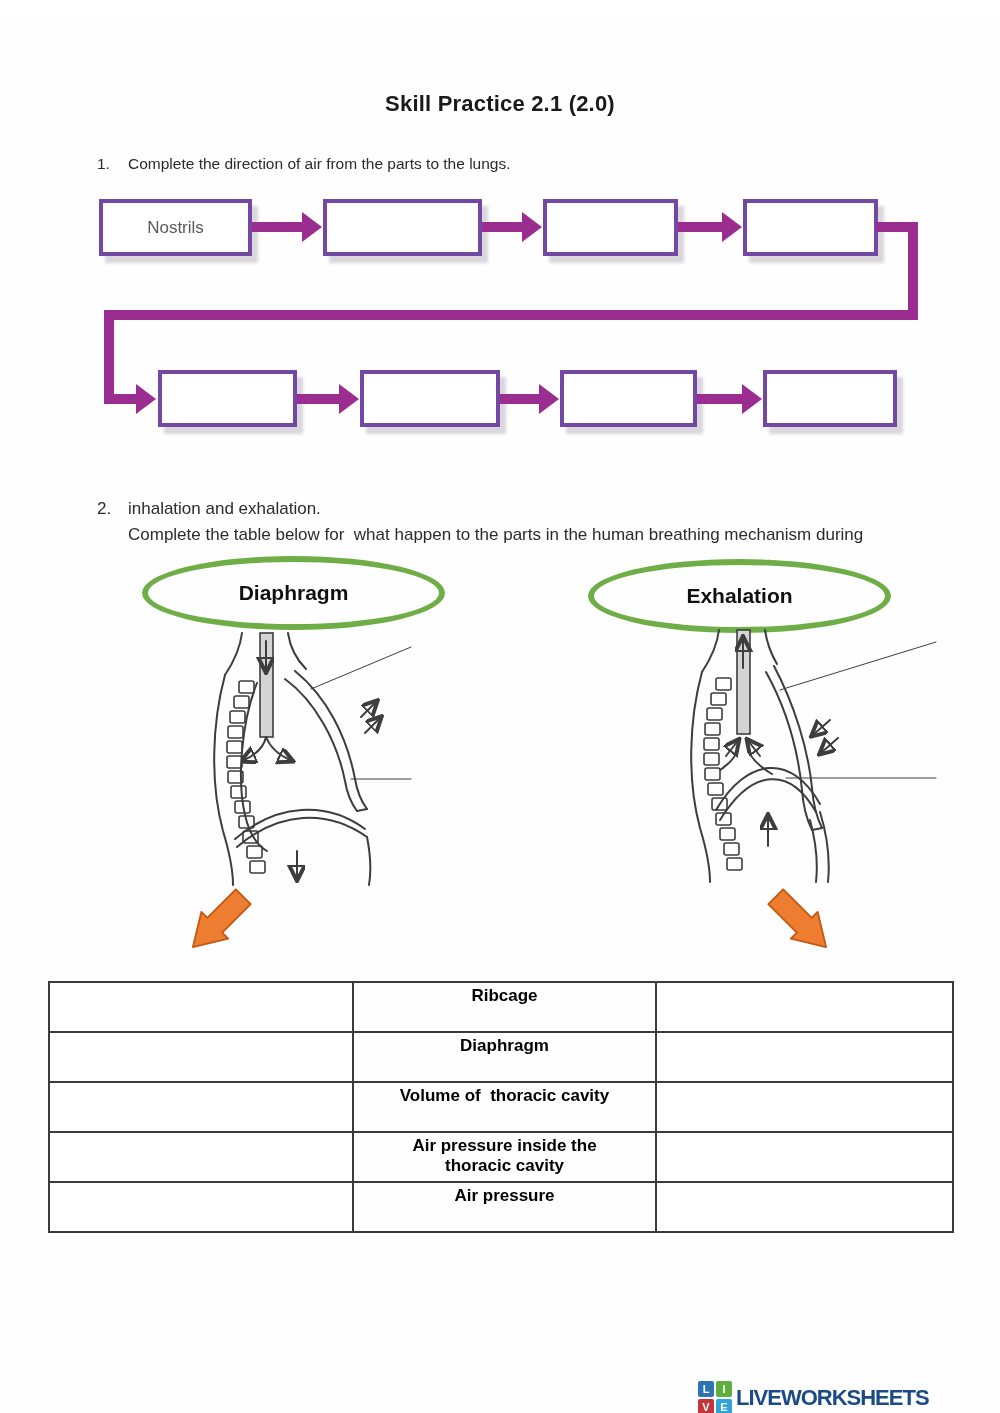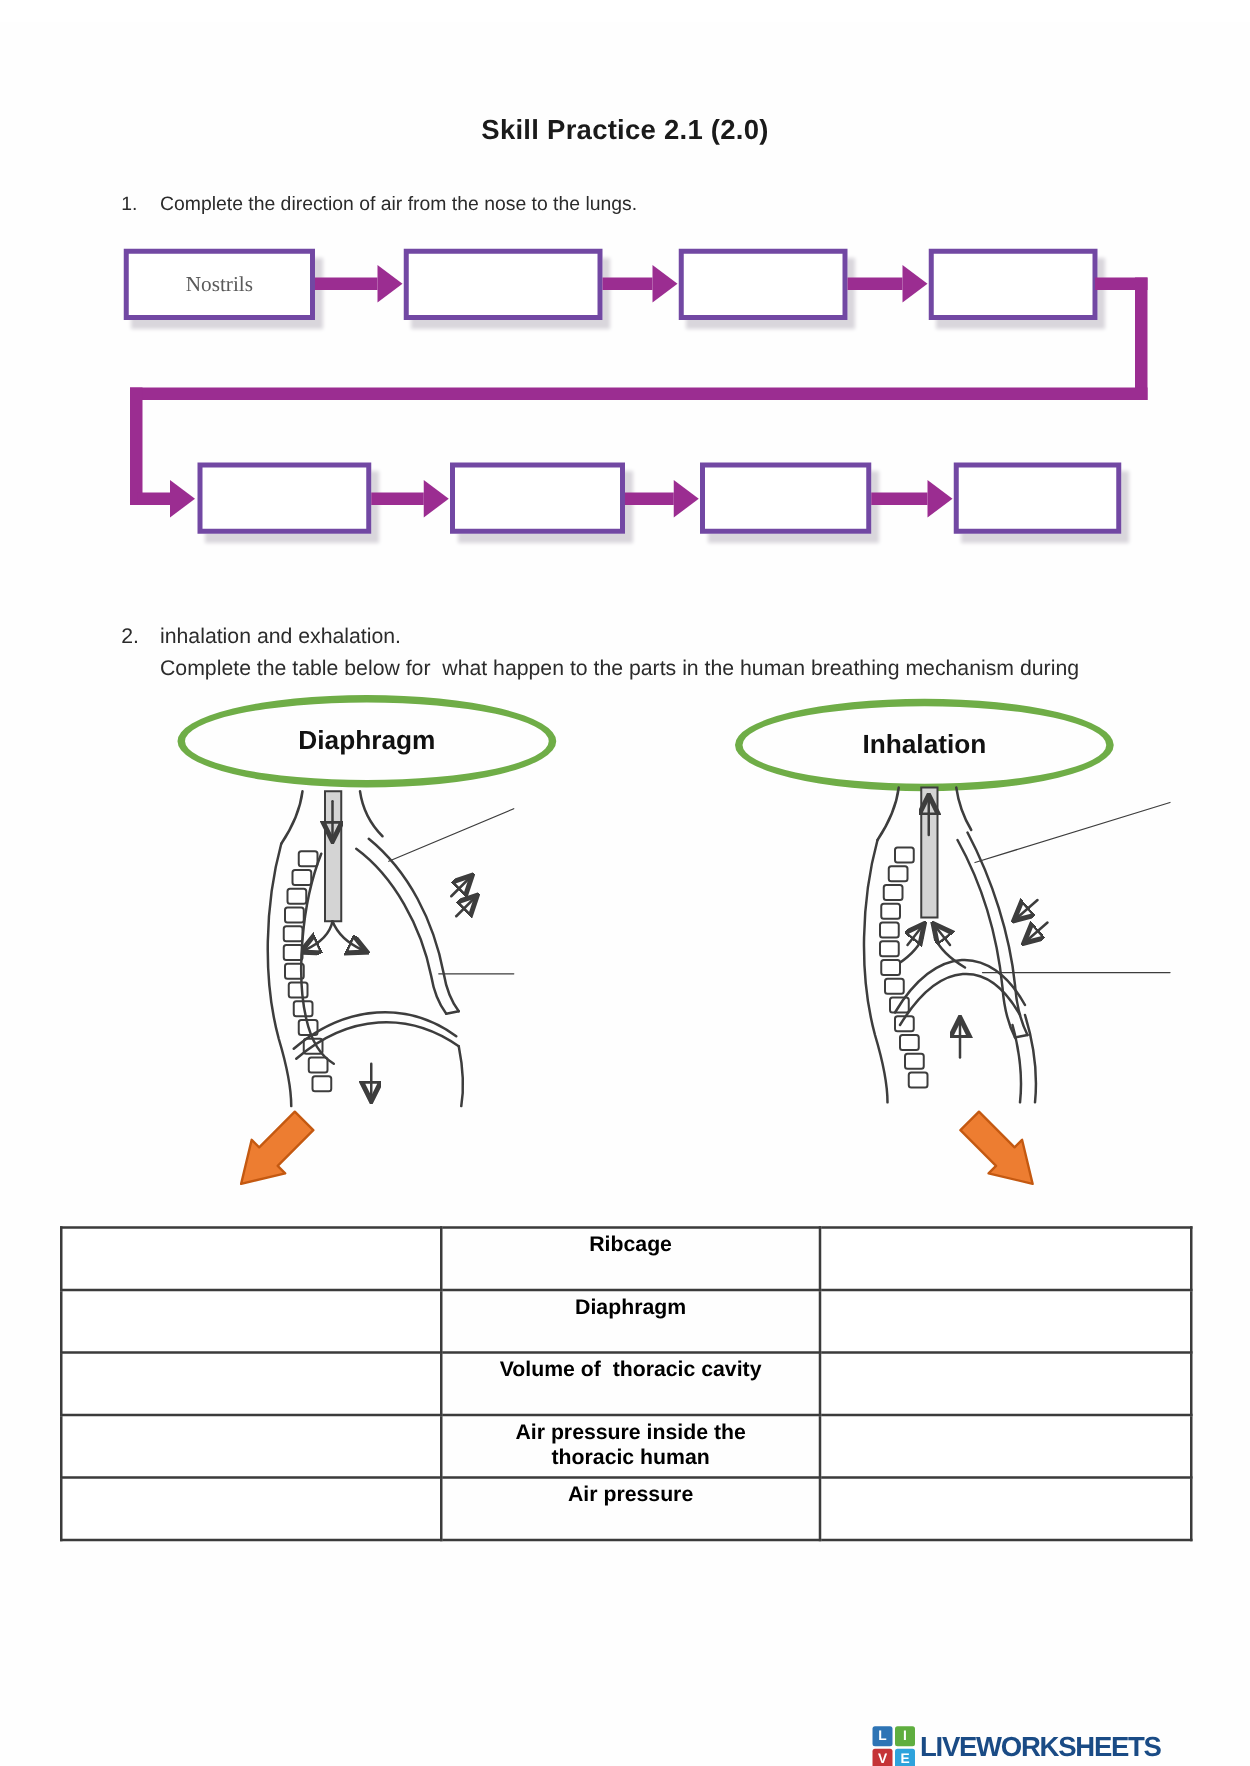--- a/index.html
+++ b/index.html
@@ -70,24 +70,24 @@
 </style>
 </head>
 <body>
 
 <div class="page">
 
   <div class="title">Skill Practice 2.1 (2.0)</div>
 
   <div class="qline q1">
     <span class="qnum">1.</span>
-    <span class="qtext">Complete the direction of air from the nose to the lungs.</span>
-  </div>
-
-  <div class="fbox" style="left:99px;top:181px;width:153px;font-family:Liberation Serif, serif;">
+    <span class="qtext">Complete the direction of air from the parts to the lungs.</span>
+  </div>
+
+  <div class="fbox" style="left:99px;top:181px;width:153px;">
     <span>Nostrils</span>
   </div>
   <div class="harrow" style="left:252px;top:194px;width:70px;">
       <div class="shaft"></div>
       <div class="head"></div>
     </div>
   <div class="fbox" style="left:323px;top:181px;width:159px;">
     <span></span>
   </div>
   <div class="harrow" style="left:482px;top:194px;width:60px;">
@@ -144,21 +144,21 @@
     <span class="qtext">
       <span>inhalation and exhalation.</span>
       <span>Complete the table below for  what happen to the parts in the human breathing mechanism during</span>
     </span>
   </div>
 
   <div class="oval" style="left:142px;top:538px;">
     <span>Diaphragm</span>
   </div>
   <div class="oval" style="left:588px;top:541px;">
-    <span>Inhalation</span>
+    <span>Exhalation</span>
   </div>
 
   <svg class="diagram" style="left:185px;top:613px;" width="230" height="255" viewBox="0 0 230 255">
     <defs>
       <marker id="ahi" markerWidth="9" markerHeight="9" refX="6" refY="4" orient="auto">
         <path d="M0,0 L8,4 L0,8 Z" fill="#3d3d3d" stroke="none"></path>
       </marker>
     </defs>
     <line class="thin" x1="126" y1="58" x2="226" y2="16"></line>
     <line class="thin" x1="166" y1="148" x2="226" y2="148"></line>
@@ -260,21 +260,21 @@
         <td class="lbl">Diaphragm</td>
         <td class="ans"></td>
       </tr>
       <tr>
         <td class="ans"></td>
         <td class="lbl">Volume of  thoracic cavity</td>
         <td class="ans"></td>
       </tr>
       <tr>
         <td class="ans"></td>
-        <td class="lbl">Air pressure inside the thoracic human</td>
+        <td class="lbl">Air pressure inside the thoracic cavity</td>
         <td class="ans"></td>
       </tr>
       <tr>
         <td class="ans"></td>
         <td class="lbl">Air pressure</td>
         <td class="ans"></td>
       </tr>
     </tbody>
   </table>
 

